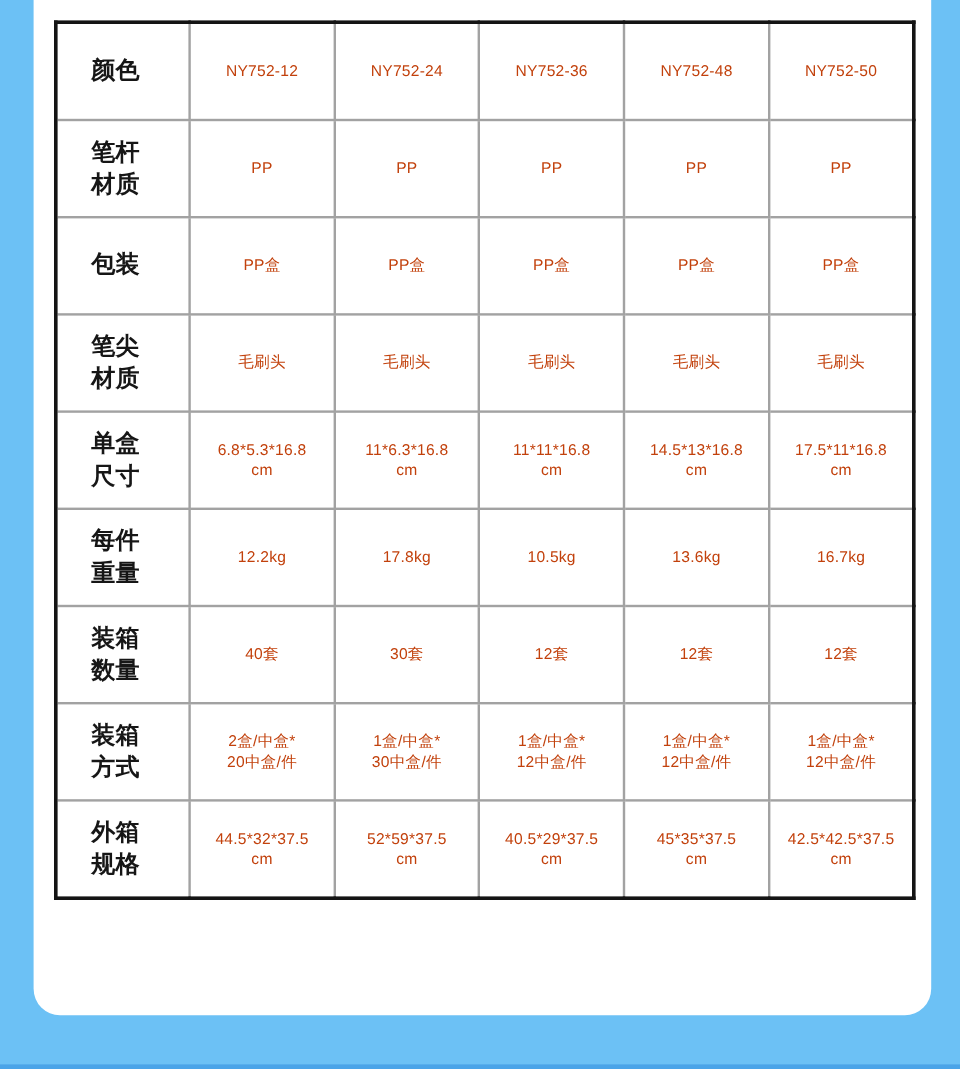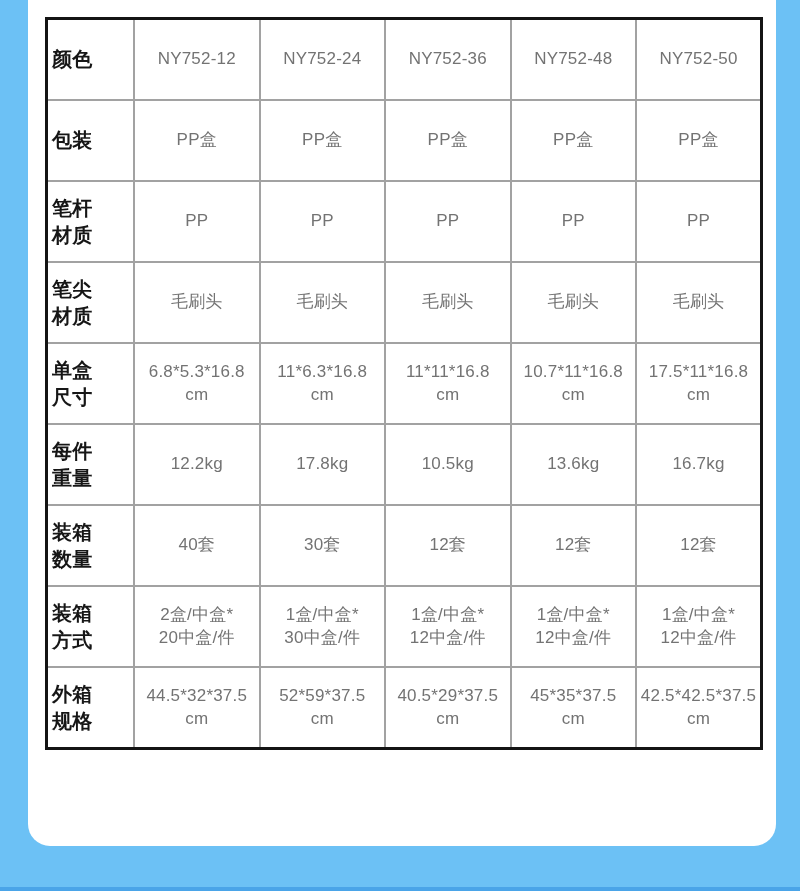--- a/index.html
+++ b/index.html
@@ -23,34 +23,34 @@
     width: 718px;
     border-collapse: collapse;
     table-layout: fixed;
     border: 3px solid #141414;
   }
   .spec-table td {
     border: 2px solid #a2a2a2;
     height: 75px;
     text-align: center;
     vertical-align: middle;
-    font-size: 17px;
-    color: #737373;
+    font-size: 13px;
+    color: #c2410c;
     line-height: 1.3;
     white-space: pre-line;
     padding: 2px 3px;
     letter-spacing: 0.2px;
   }
   .spec-table td.label {
     width: 78px;
     font-size: 20px;
     font-weight: bold;
     color: #161616;
     text-align: left;
-    padding-left: 4px;
+    padding-left: 28px;
     line-height: 1.35;
   }
   .bottom-edge {
     position: absolute;
     left: 0; bottom: 0;
     width: 800px; height: 4px;
     background: #4aa4e8;
   }
 </style>
 </head>
@@ -61,55 +61,55 @@
     <tbody>
       <tr>
         <td class="label">颜色</td>
         <td>NY752-12</td>
         <td>NY752-24</td>
         <td>NY752-36</td>
         <td>NY752-48</td>
         <td>NY752-50</td>
       </tr>
       <tr>
-        <td class="label">包装</td>
-        <td>PP盒</td>
-        <td>PP盒</td>
-        <td>PP盒</td>
-        <td>PP盒</td>
-        <td>PP盒</td>
-      </tr>
-      <tr>
         <td class="label">笔杆
 材质</td>
         <td>PP</td>
         <td>PP</td>
         <td>PP</td>
         <td>PP</td>
         <td>PP</td>
+      </tr>
+      <tr>
+        <td class="label">包装</td>
+        <td>PP盒</td>
+        <td>PP盒</td>
+        <td>PP盒</td>
+        <td>PP盒</td>
+        <td>PP盒</td>
       </tr>
       <tr>
         <td class="label">笔尖
 材质</td>
         <td>毛刷头</td>
         <td>毛刷头</td>
         <td>毛刷头</td>
         <td>毛刷头</td>
         <td>毛刷头</td>
       </tr>
       <tr>
         <td class="label">单盒
 尺寸</td>
         <td>6.8*5.3*16.8
 cm</td>
         <td>11*6.3*16.8
 cm</td>
         <td>11*11*16.8
 cm</td>
-        <td>10.7*11*16.8
+        <td>14.5*13*16.8
 cm</td>
         <td>17.5*11*16.8
 cm</td>
       </tr>
       <tr>
         <td class="label">每件
 重量</td>
         <td>12.2kg</td>
         <td>17.8kg</td>
         <td>10.5kg</td>

